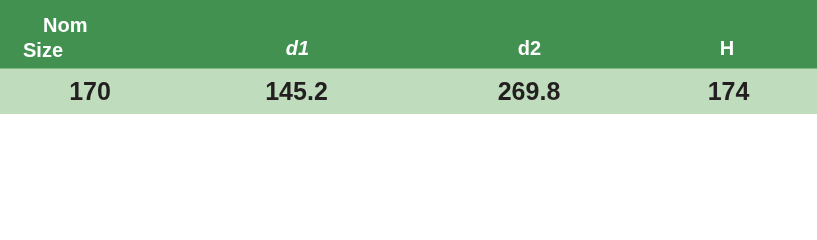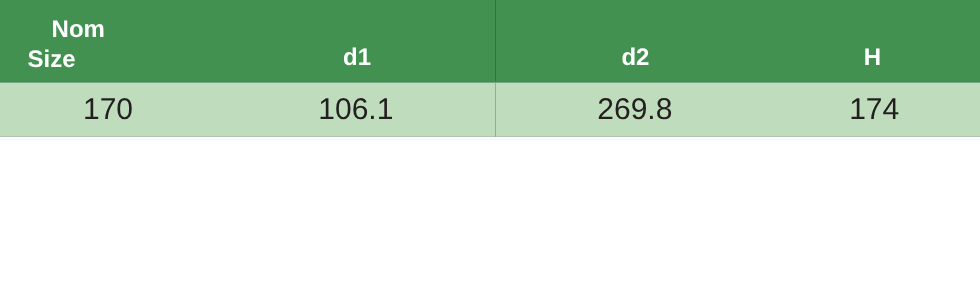--- a/index.html
+++ b/index.html
@@ -11,21 +11,21 @@
   body {
     width: 817px;
     height: 116px;
     overflow: hidden;
     font-family: "Liberation Sans", sans-serif;
   }
 
   .table-wrap {
     width: 817px;
     height: 116px;
-    background: #0f172a;
+    background: #eab308;
     position: relative;
   }
 
   table.dims {
     width: 817px;
     border-collapse: collapse;
     table-layout: fixed;
   }
 
   
@@ -62,21 +62,21 @@
     display: block;
     text-align: center;
     padding-left: 20px;
   }
   th.col-nom .hdr-label .ln-2 {
     display: block;
     text-align: left;
   }
 
   
-  th.col-d1 .hdr-label { padding-left: 2px; }
+  th.col-d1 .hdr-label { padding-left: 2px; font-style: italic; }
   th.col-d2 .hdr-label { padding-left: 1px; margin-top: 36px; }
   th.col-h  .hdr-label { padding-right: 8px; }
 
   
   tr.divider-row td {
     padding: 0;
     height: 1px;
     background: #7fb986;
     border: none;
     line-height: 1px;
@@ -85,21 +85,21 @@
 
   
   tbody tr.data-row {
     background: #bfddbd;
     height: 45px;
   }
   tbody td {
     padding: 0;
     margin: 0;
     color: #231f20;
-    font-weight: normal;
+    font-weight: bold;
     font-size: 25px;
     line-height: 45px;
     text-align: center;
     vertical-align: middle;
     border: none;
     height: 45px;
   }
   td.col-h { padding-right: 5px; }
 
   
@@ -145,21 +145,21 @@
         </th>
       </tr>
       <tr class="divider-row">
         <td colspan="4"></td>
       </tr>
     </thead>
 
     <tbody>
       <tr class="data-row">
         <td class="col-nom">170</td>
-        <td class="col-d1">106.1</td>
+        <td class="col-d1">145.2</td>
         <td class="col-d2">269.8</td>
         <td class="col-h">174</td>
       </tr>
     </tbody>
   </table>
 
   <div class="bottom-pad"></div>
 
 </div>
 

